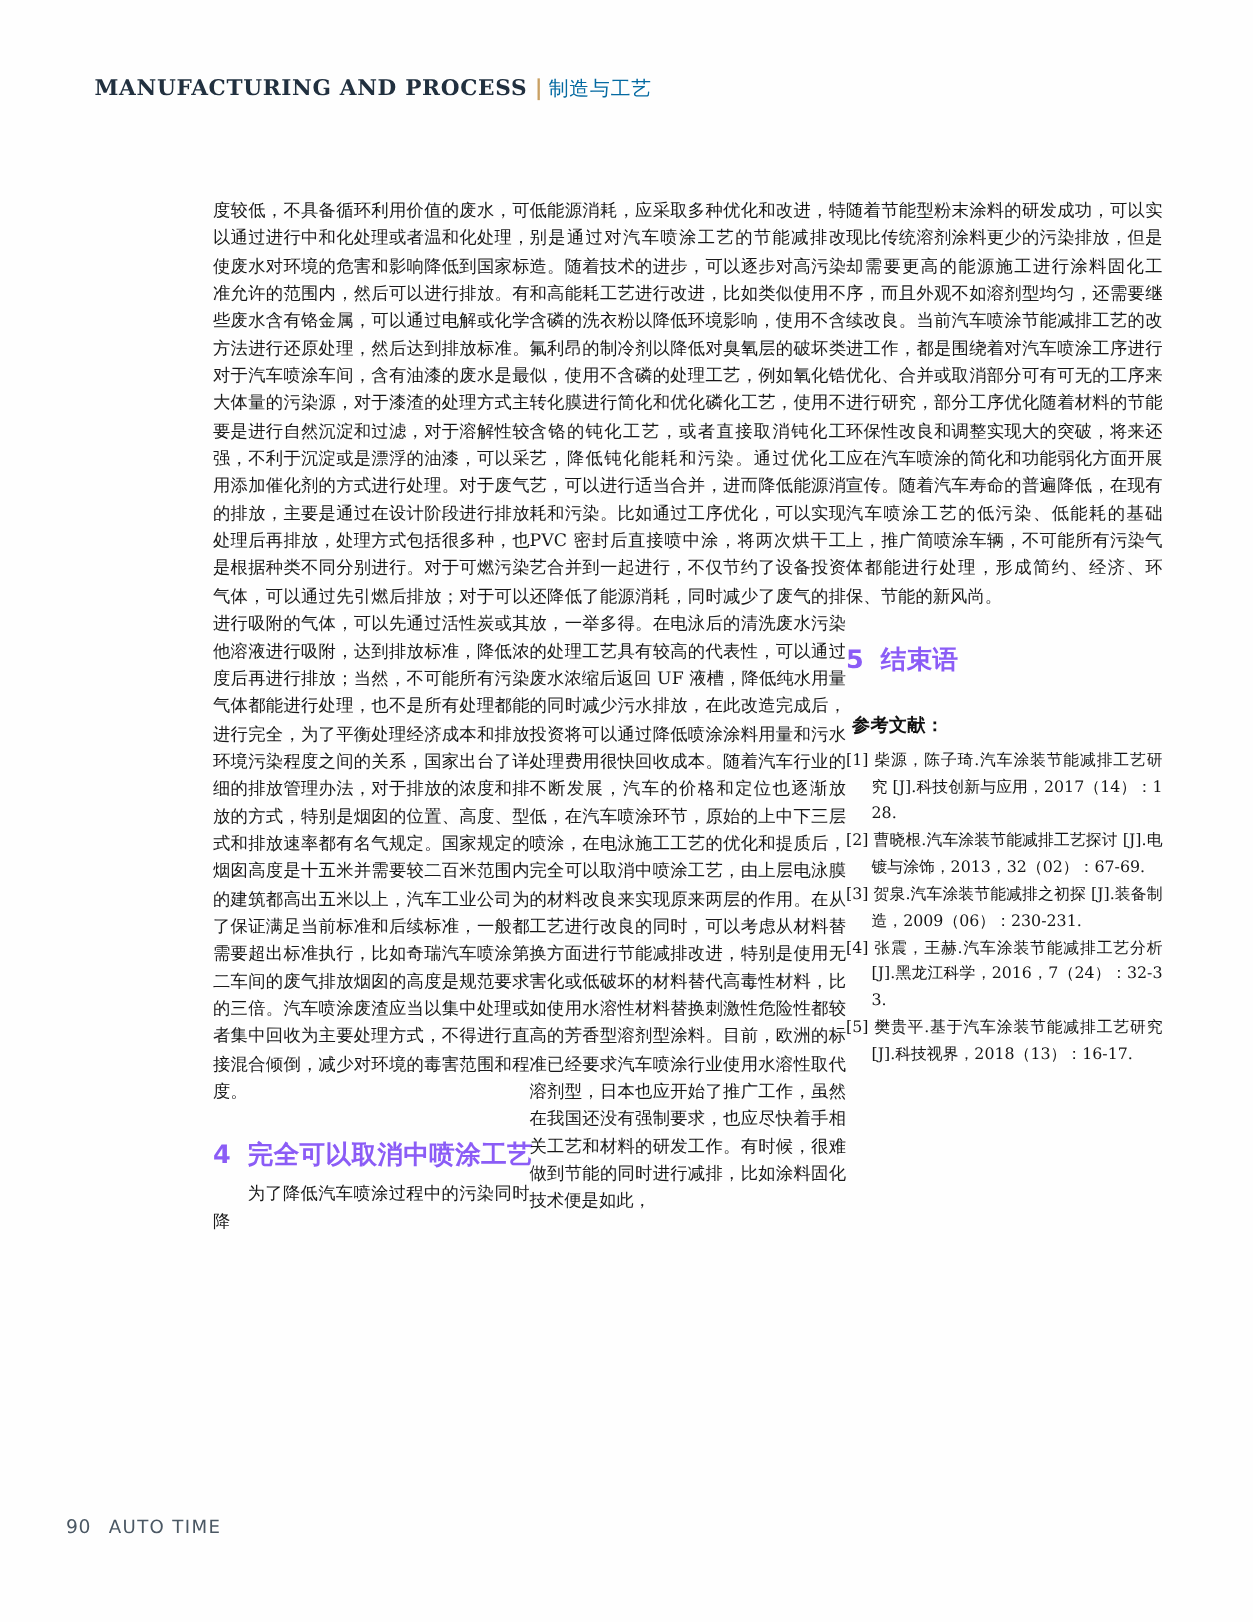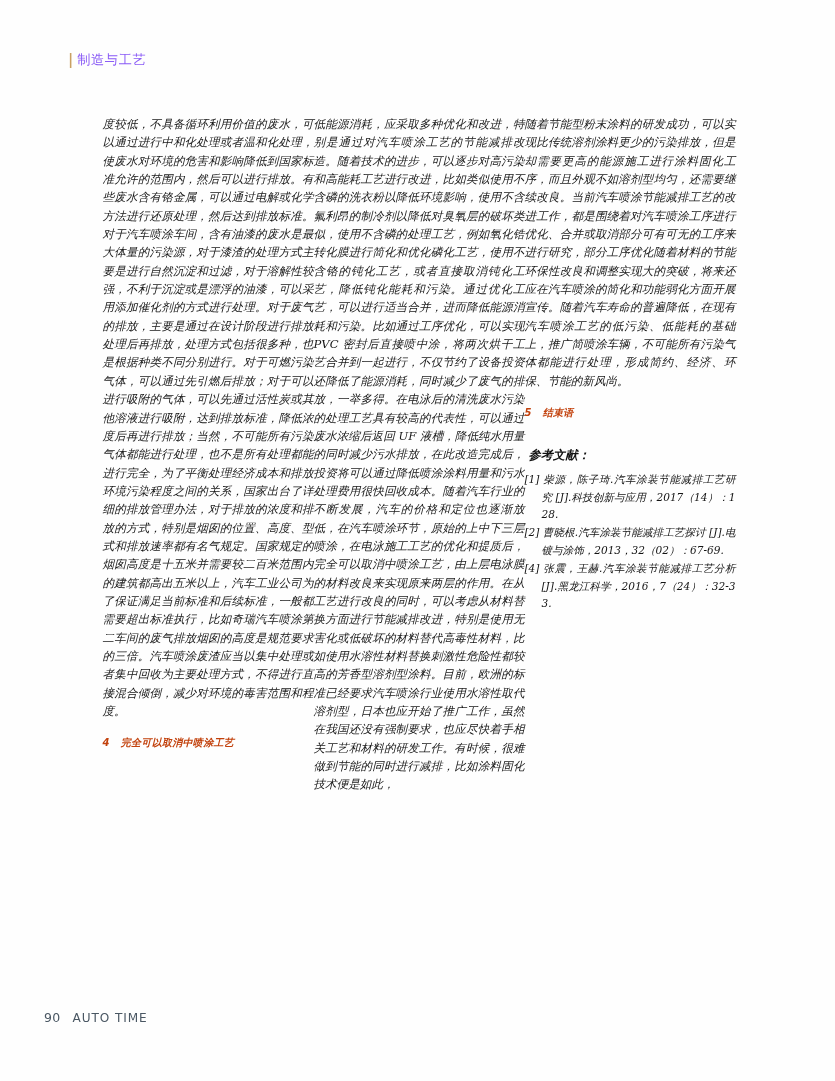--- a/index.html
+++ b/index.html
@@ -46,34 +46,33 @@
   .rh-bar {
     font-size: 14.5px;
     font-weight: bold;
     color: #c9a063;
     margin: 0 4px 0 5px;
   }
   .rh-cn {
     font-family: "DejaVu Sans", "Liberation Sans", sans-serif;
     font-size: 13.2px;
     font-weight: normal;
-    color: #8b5cf6;
+    color: #0369a1;
     letter-spacing: 0.6px;
   }
 
   
   .columns {
     position: absolute;
     left: 63px;
-    top: 115px;
+    top: 131px;
     width: 712px;
     height: 690px;
     display: flex;
-    justify-content: center;
-    font-style: italic;
+    justify-content: flex-end;
   }
   .col {
     width: 211px;
     position: relative;
   }
 
   .para {
     font-family: "DejaVu Serif", "Liberation Serif", serif;
     font-size: 11.55px;
     line-height: 18.35px;
@@ -81,25 +80,25 @@
     text-align: justify;
     text-justify: inter-ideograph;
     letter-spacing: 0.02px;
     word-break: break-all;
     margin: 0;
   }
   .para.indent { text-indent: 2em; }
 
   .sec-head {
     font-family: "DejaVu Sans", "Liberation Sans", sans-serif;
-    font-size: 10px;
-    font-weight: bold;
-    color: #c2410c;
+    font-size: 17px;
+    font-weight: bold;
+    color: #8b5cf6;
     letter-spacing: 0.3px;
-    margin: 14px 0 7px 0;
+    margin: 26px 0 7px 0;
     line-height: 17px;
     white-space: nowrap;
   }
   .sec-head .num { margin-right: 11px; }
 
   
   .endmark {
     display: inline-block;
     vertical-align: -2px;
     margin-left: 3px;
@@ -153,52 +152,56 @@
     letter-spacing: 0.9px;
     margin-left: 12px;
   }
 </style>
 </head>
 <body>
 
 <div class="page">
 
   <div class="running-head">
+    <span class="rh-en">MANUFACTURING AND PROCESS</span>
     <span class="rh-bar">|</span>
     <span class="rh-cn">制造与工艺</span>
   </div>
 
   <div class="columns">
 
     <div class="col">
       <p class="para">度较低，不具备循环利用价值的废水，可以通过进行中和化处理或者温和化处理，使废水对环境的危害和影响降低到国家标准允许的范围内，然后可以进行排放。有些废水含有铬金属，可以通过电解或化学方法进行还原处理，然后达到排放标准。对于汽车喷涂车间，含有油漆的废水是最大体量的污染源，对于漆渣的处理方式主要是进行自然沉淀和过滤，对于溶解性较强，不利于沉淀或是漂浮的油漆，可以采用添加催化剂的方式进行处理。对于废气的排放，主要是通过在设计阶段进行排放处理后再排放，处理方式包括很多种，也是根据种类不同分别进行。对于可燃污染气体，可以通过先引燃后排放；对于可以进行吸附的气体，可以先通过活性炭或其他溶液进行吸附，达到排放标准，降低浓度后再进行排放；当然，不可能所有污染气体都能进行处理，也不是所有处理都能进行完全，为了平衡处理经济成本和排放环境污染程度之间的关系，国家出台了详细的排放管理办法，对于排放的浓度和排放的方式，特别是烟囱的位置、高度、型式和排放速率都有名气规定。国家规定的烟囱高度是十五米并需要较二百米范围内的建筑都高出五米以上，汽车工业公司为了保证满足当前标准和后续标准，一般都需要超出标准执行，比如奇瑞汽车喷涂第二车间的废气排放烟囱的高度是规范要求的三倍。汽车喷涂废渣应当以集中处理或者集中回收为主要处理方式，不得进行直接混合倾倒，减少对环境的毒害范围和程度。</p>
 
       <h2 class="sec-head">
         <span class="num">4</span><span>完全可以取消中喷涂工艺</span>
       </h2>
 
+      <p class="para indent">为了降低汽车喷涂过程中的污染同时降</p>
     </div>
 
     <div class="col">
       <p class="para">低能源消耗，应采取多种优化和改进，特别是通过对汽车喷涂工艺的节能减排改造。随着技术的进步，可以逐步对高污染和高能耗工艺进行改进，比如类似使用不含磷的洗衣粉以降低环境影响，使用不含氟利昂的制冷剂以降低对臭氧层的破坏类似，使用不含磷的处理工艺，例如氧化锆转化膜进行简化和优化磷化工艺，使用不含铬的钝化工艺，或者直接取消钝化工艺，降低钝化能耗和污染。通过优化工艺，可以进行适当合并，进而降低能源消耗和污染。比如通过工序优化，可以实现 PVC 密封后直接喷中涂，将两次烘干工艺合并到一起进行，不仅节约了设备投资还降低了能源消耗，同时减少了废气的排放，一举多得。在电泳后的清洗废水污染的处理工艺具有较高的代表性，可以通过废水浓缩后返回 UF 液槽，降低纯水用量的同时减少污水排放，在此改造完成后，投资将可以通过降低喷涂涂料用量和污水处理费用很快回收成本。随着汽车行业的不断发展，汽车的价格和定位也逐渐放低，在汽车喷涂环节，原始的上中下三层喷涂，在电泳施工工艺的优化和提质后，完全可以取消中喷涂工艺，由上层电泳膜的材料改良来实现原来两层的作用。在从工艺进行改良的同时，可以考虑从材料替换方面进行节能减排改进，特别是使用无害化或低破坏的材料替代高毒性材料，比如使用水溶性材料替换刺激性危险性都较高的芳香型溶剂型涂料。目前，欧洲的标准已经要求汽车喷涂行业使用水溶性取代溶剂型，日本也应开始了推广工作，虽然在我国还没有强制要求，也应尽快着手相关工艺和材料的研发工作。有时候，很难做到节能的同时进行减排，比如涂料固化技术便是如此，</p>
     </div>
 
     <div class="col">
       <p class="para">随着节能型粉末涂料的研发成功，可以实现比传统溶剂涂料更少的污染排放，但是却需要更高的能源施工进行涂料固化工序，而且外观不如溶剂型均匀，还需要继续改良。当前汽车喷涂节能减排工艺的改进工作，都是围绕着对汽车喷涂工序进行优化、合并或取消部分可有可无的工序来进行研究，部分工序优化随着材料的节能环保性改良和调整实现大的突破，将来还应在汽车喷涂的简化和功能弱化方面开展宣传。随着汽车寿命的普遍降低，在现有汽车喷涂工艺的低污染、低能耗的基础上，推广简喷涂车辆，不可能所有污染气体都能进行处理，形成简约、经济、环保、节能的新风尚。</p>
 
       <h2 class="sec-head">
         <span class="num">5</span><span>结束语</span>
       </h2>
 
 
       <div class="refs-head">参考文献：</div>
 
       <div class="ref-item">[1] 柴源，陈子琦.汽车涂装节能减排工艺研究 [J].科技创新与应用，2017（14）：128.</div>
       <div class="ref-item">[2] 曹晓根.汽车涂装节能减排工艺探讨 [J].电镀与涂饰，2013，32（02）：67-69.</div>
+      <div class="ref-item">[3] 贺泉.汽车涂装节能减排之初探 [J].装备制造，2009（06）：230-231.</div>
       <div class="ref-item">[4] 张震，王赫.汽车涂装节能减排工艺分析 [J].黑龙江科学，2016，7（24）：32-33.</div>
+      <div class="ref-item">[5] 樊贵平.基于汽车涂装节能减排工艺研究 [J].科技视界，2018（13）：16-17.</div>
     </div>
 
   </div>
 
   <div class="footer">
     <span class="pg-num">90</span>
     <span class="pg-label">AUTO TIME</span>
   </div>
 
 </div>

